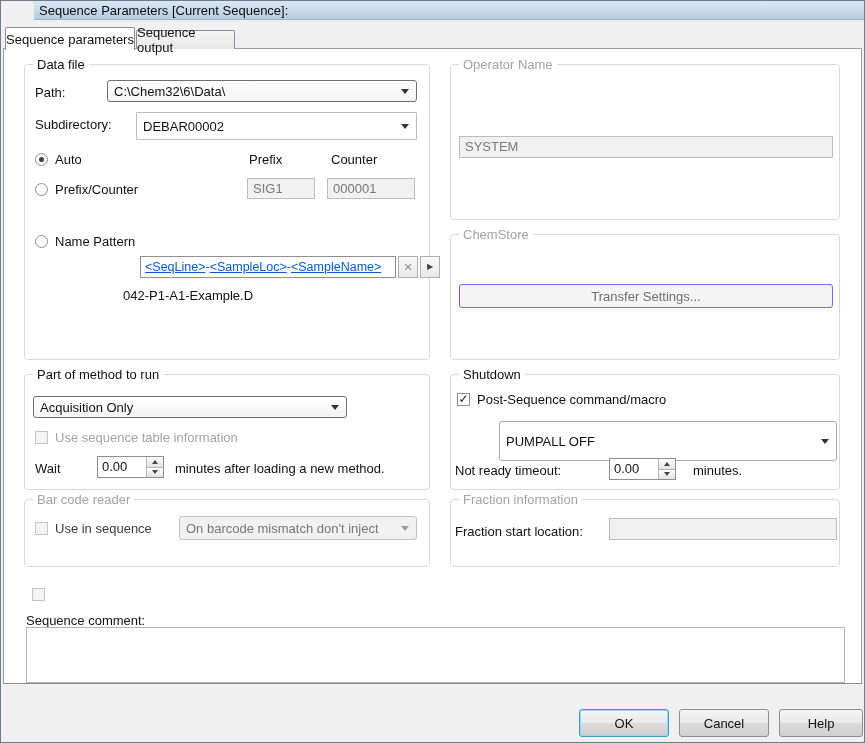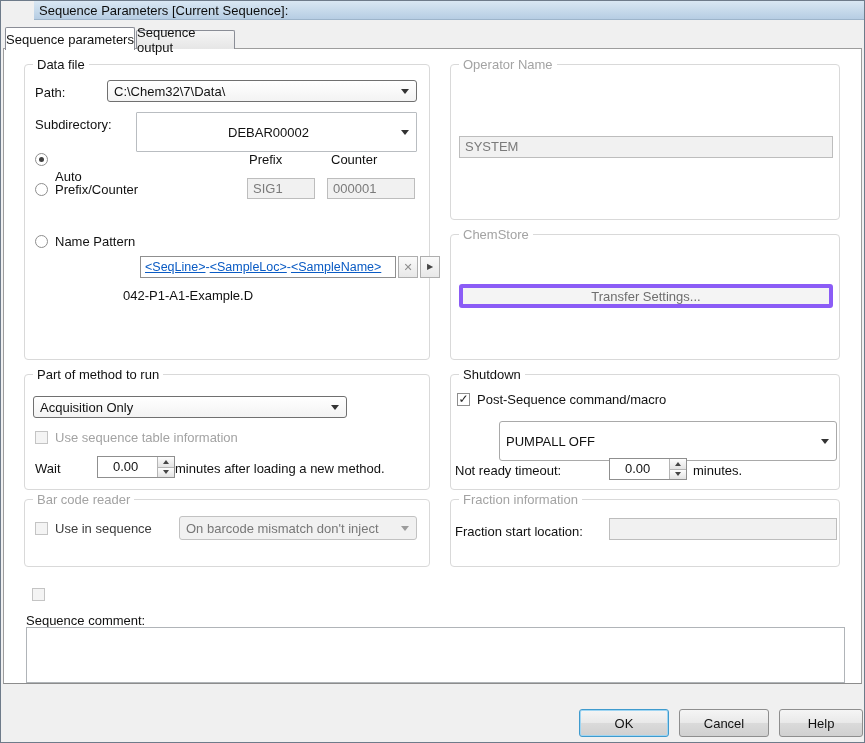--- a/index.html
+++ b/index.html
@@ -54,42 +54,42 @@
   
   .radio { position:absolute; width:13px; height:13px; border:1px solid #8e8e8e; border-radius:50%;
            background:#fff; cursor:pointer; }
   .radio.sel::after { content:""; position:absolute; left:3px; top:3px; width:5px; height:5px;
                       border-radius:50%; background:#414141; }
   .check { position:absolute; width:13px; height:13px; border:1px solid #8e8e8e; background:#fff;
            font-size:12px; line-height:11px; text-align:center; color:#222; cursor:pointer; }
   .check.dis { border-color:#c4c4c4; background:#f4f4f4; cursor:default; }
 
   
-  .spin { position:absolute; display:flex; height:22px; border:1px solid #8f8f8f; background:#fff;padding-left:11px; }
+  .spin { position:absolute; display:flex; height:22px; border:1px solid #8f8f8f; background:#fff; }
   .spin .val { width:48px; font-size:13px; color:#111; padding:2px 4px; }
   .spin .btns { width:17px; border-left:1px solid #b5b5b5; display:flex; flex-direction:column; }
   .spin .sb { flex:1; background:linear-gradient(#fdfdfd,#e3e3e3); display:flex; align-items:center;
               justify-content:center; cursor:pointer; }
   .spin .sb + .sb { border-top:1px solid #b5b5b5; }
   .tri-up { width:0; height:0; border-left:3px solid transparent; border-right:3px solid transparent; border-bottom:4px solid #444; }
   .tri-down { width:0; height:0; border-left:3px solid transparent; border-right:3px solid transparent; border-top:4px solid #444; }
 
   
   .pattern { position:absolute; display:flex; height:22px; }
   .pfield { width:256px; border:1px solid #8f8f8f; background:#fff; display:flex; align-items:center;
             padding:0 4px; font-size:12.5px; overflow:hidden; white-space:nowrap;margin-left:41px; }
   .plink { color:#0a5bc4; text-decoration:underline; cursor:pointer; }
   .psep { color:#0a5bc4; }
   .pbtn { width:20px; margin-left:2px; border:1px solid #aeaeae; background:linear-gradient(#fafafa,#e8e8e8);
           display:flex; align-items:center; justify-content:center; cursor:pointer; }
   .pbtn .x { color:#8d8d8d; font-size:11px; line-height:11px; }
   .pbtn .nx { color:#444; font-size:8px; line-height:8px; }
 
   
-  .bigbtn { position:absolute; background:#f4f4f4; border:4px solid #8b5cf6; border-radius:3px;
+  .bigbtn { position:absolute; background:#f4f4f4; border:1px solid #8b5cf6; border-radius:3px;
             color:#6e6e6e; font-size:13px; display:flex; align-items:center; justify-content:center; }
 
   
   .comment { position:absolute; border:1px solid #b0b4b8; background:#fff; resize:none;
              font-size:13px; padding:3px 5px; outline:none; }
 
   
   .btn { position:absolute; height:28px; border:1px solid #8e8e8e; border-radius:3px;
          background:linear-gradient(#f5f5f5,#e9e9e9 48%,#dadada 52%,#d0d0d0); font-size:13px; color:#111;
          display:flex; align-items:center; justify-content:center; cursor:pointer; }
@@ -115,31 +115,31 @@
       <span>Sequence output</span>
     </div>
   </div>
 
   <div class="page">
 
     <div class="group" style="left:20px; top:15px; width:406px; height:296px;">
       <span class="gtitle">Data file</span>
       <span class="lbl" style="left:10px; top:20px;">Path:</span>
       <div class="combo" style="left:82px; top:15px; width:310px; height:22px;">
-        <span>C:\Chem32\7\Data\</span>
+        <span>C:\Chem32\6\Data\</span>
         <span class="arr"></span>
       </div>
       <span class="lbl" style="left:10px; top:52px;">Subdirectory:</span>
-      <div class="combo flat" style="left:111px; top:47px; width:281px; height:40px;justify-content:center;">
+      <div class="combo flat" style="left:111px; top:47px; width:281px; height:28px;">
         <span>DEBAR00002</span>
         <span class="arr"></span>
       </div>
 
       <span class="radio sel" style="left:10px; top:88px;"></span>
-      <span class="lbl" style="left:30px; top:104px;">Auto</span>
+      <span class="lbl" style="left:30px; top:87px;">Auto</span>
       <span class="lbl" style="left:224px; top:87px;">Prefix</span>
       <span class="lbl" style="left:306px; top:87px;">Counter</span>
 
       <span class="radio" style="left:10px; top:118px;"></span>
       <span class="lbl" style="left:30px; top:117px;">Prefix/Counter</span>
       <div class="tfield" style="left:222px; top:113px; width:68px; height:21px;">SIG1</div>
       <div class="tfield" style="left:302px; top:113px; width:88px; height:21px;">000001</div>
 
       <span class="radio" style="left:10px; top:170px;"></span>
       <span class="lbl" style="left:30px; top:169px;">Name Pattern</span>

